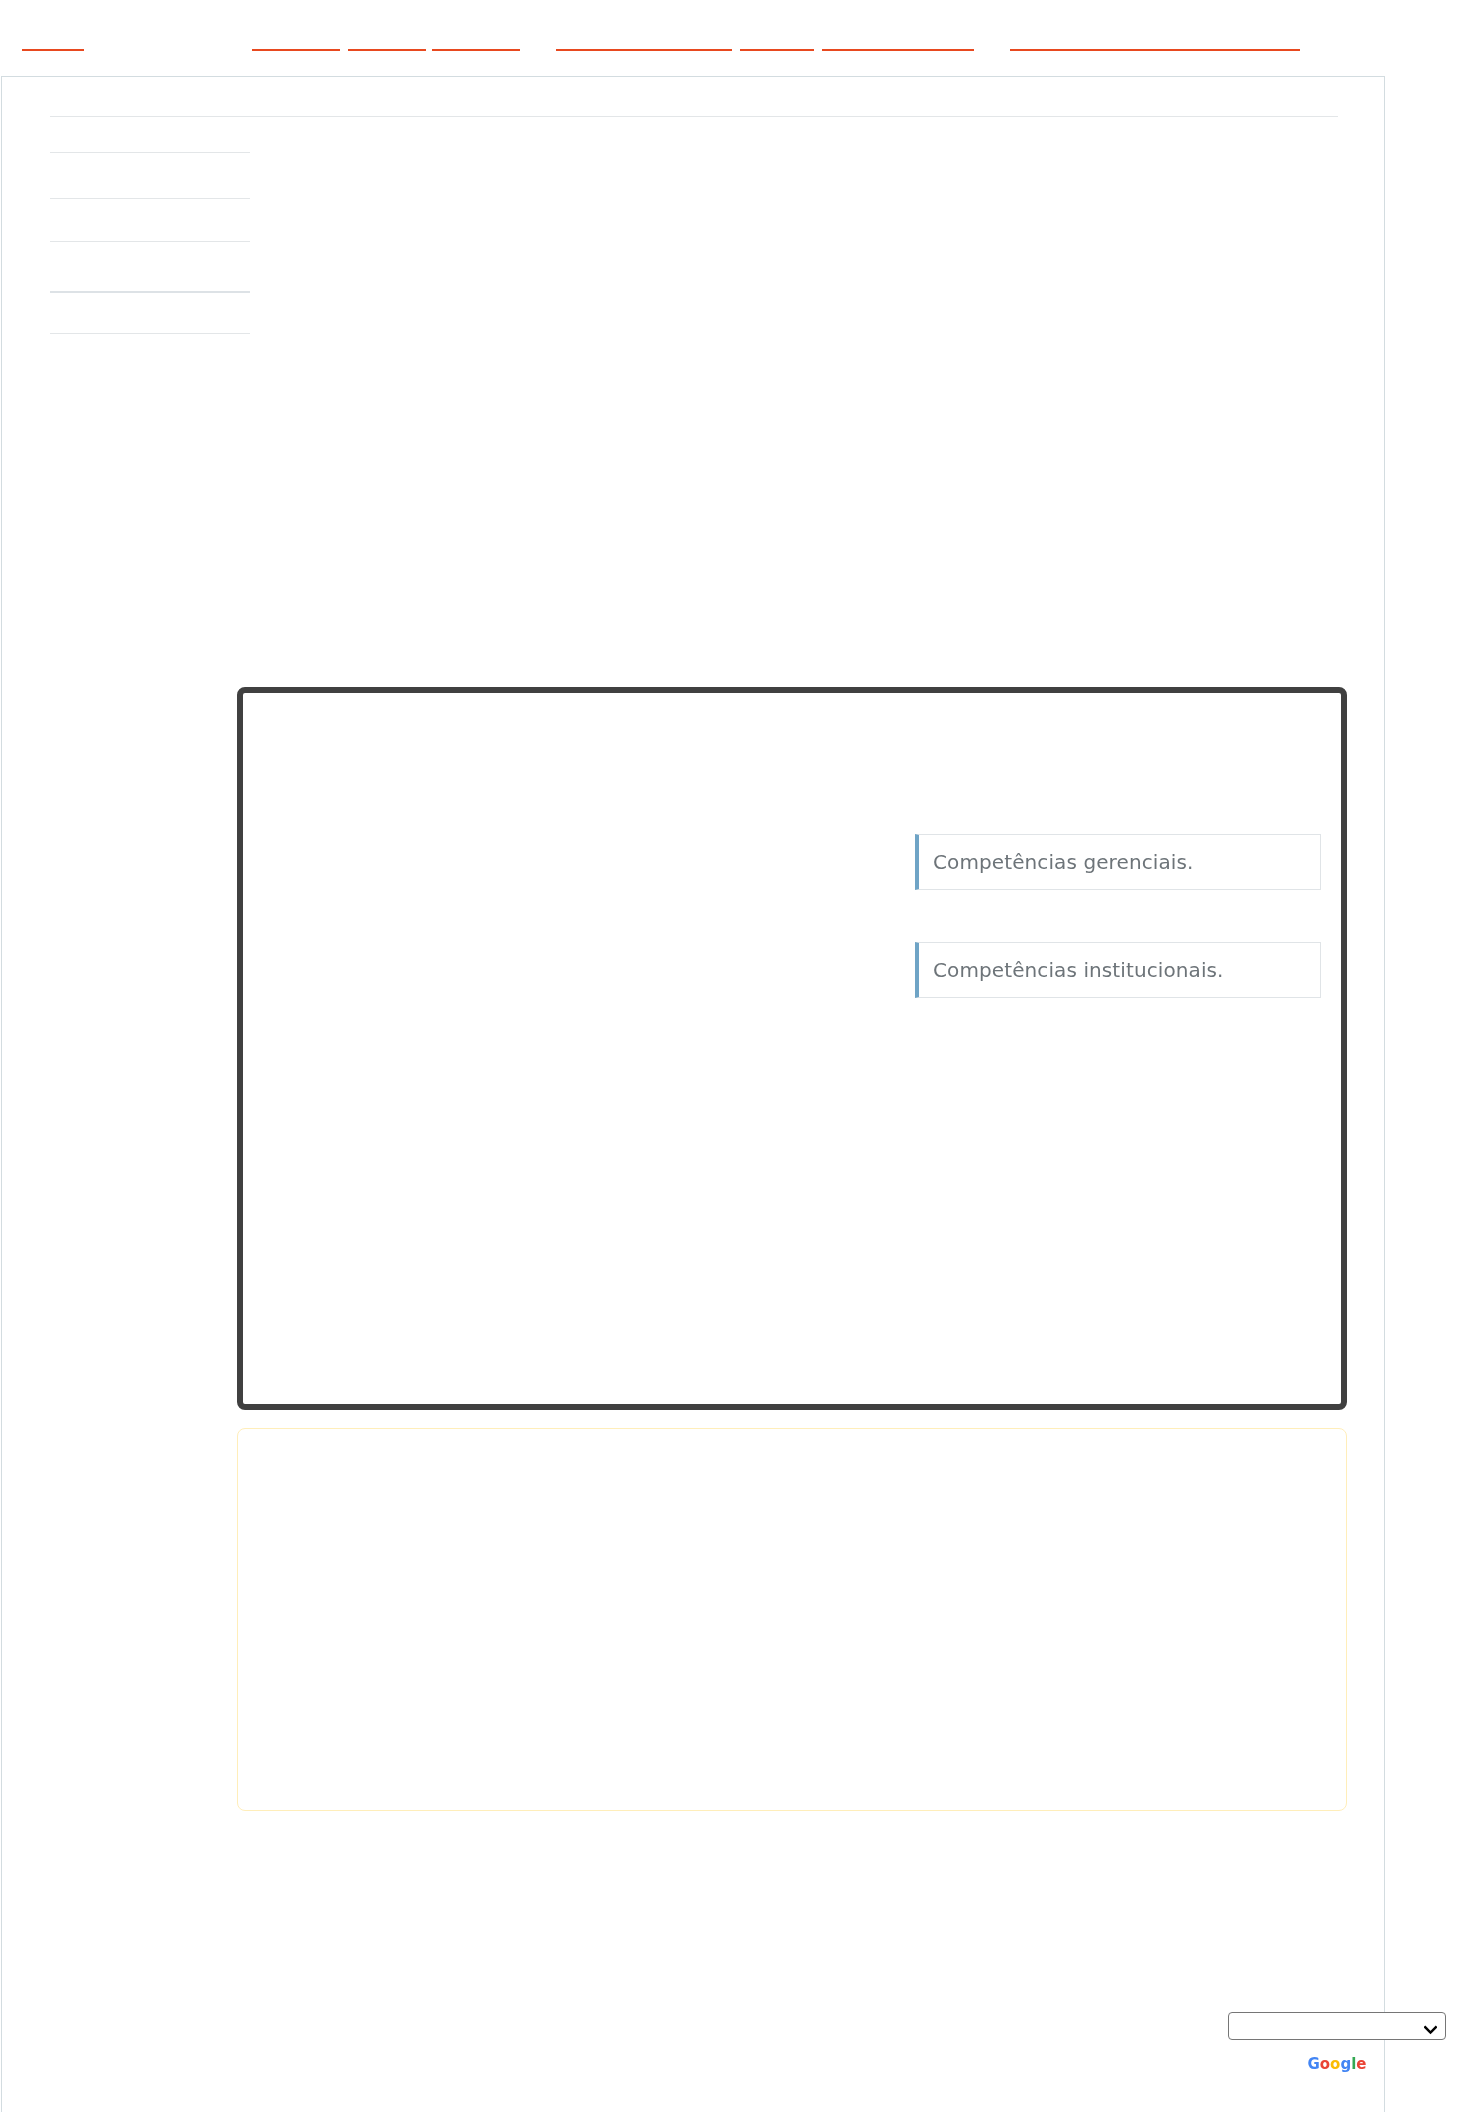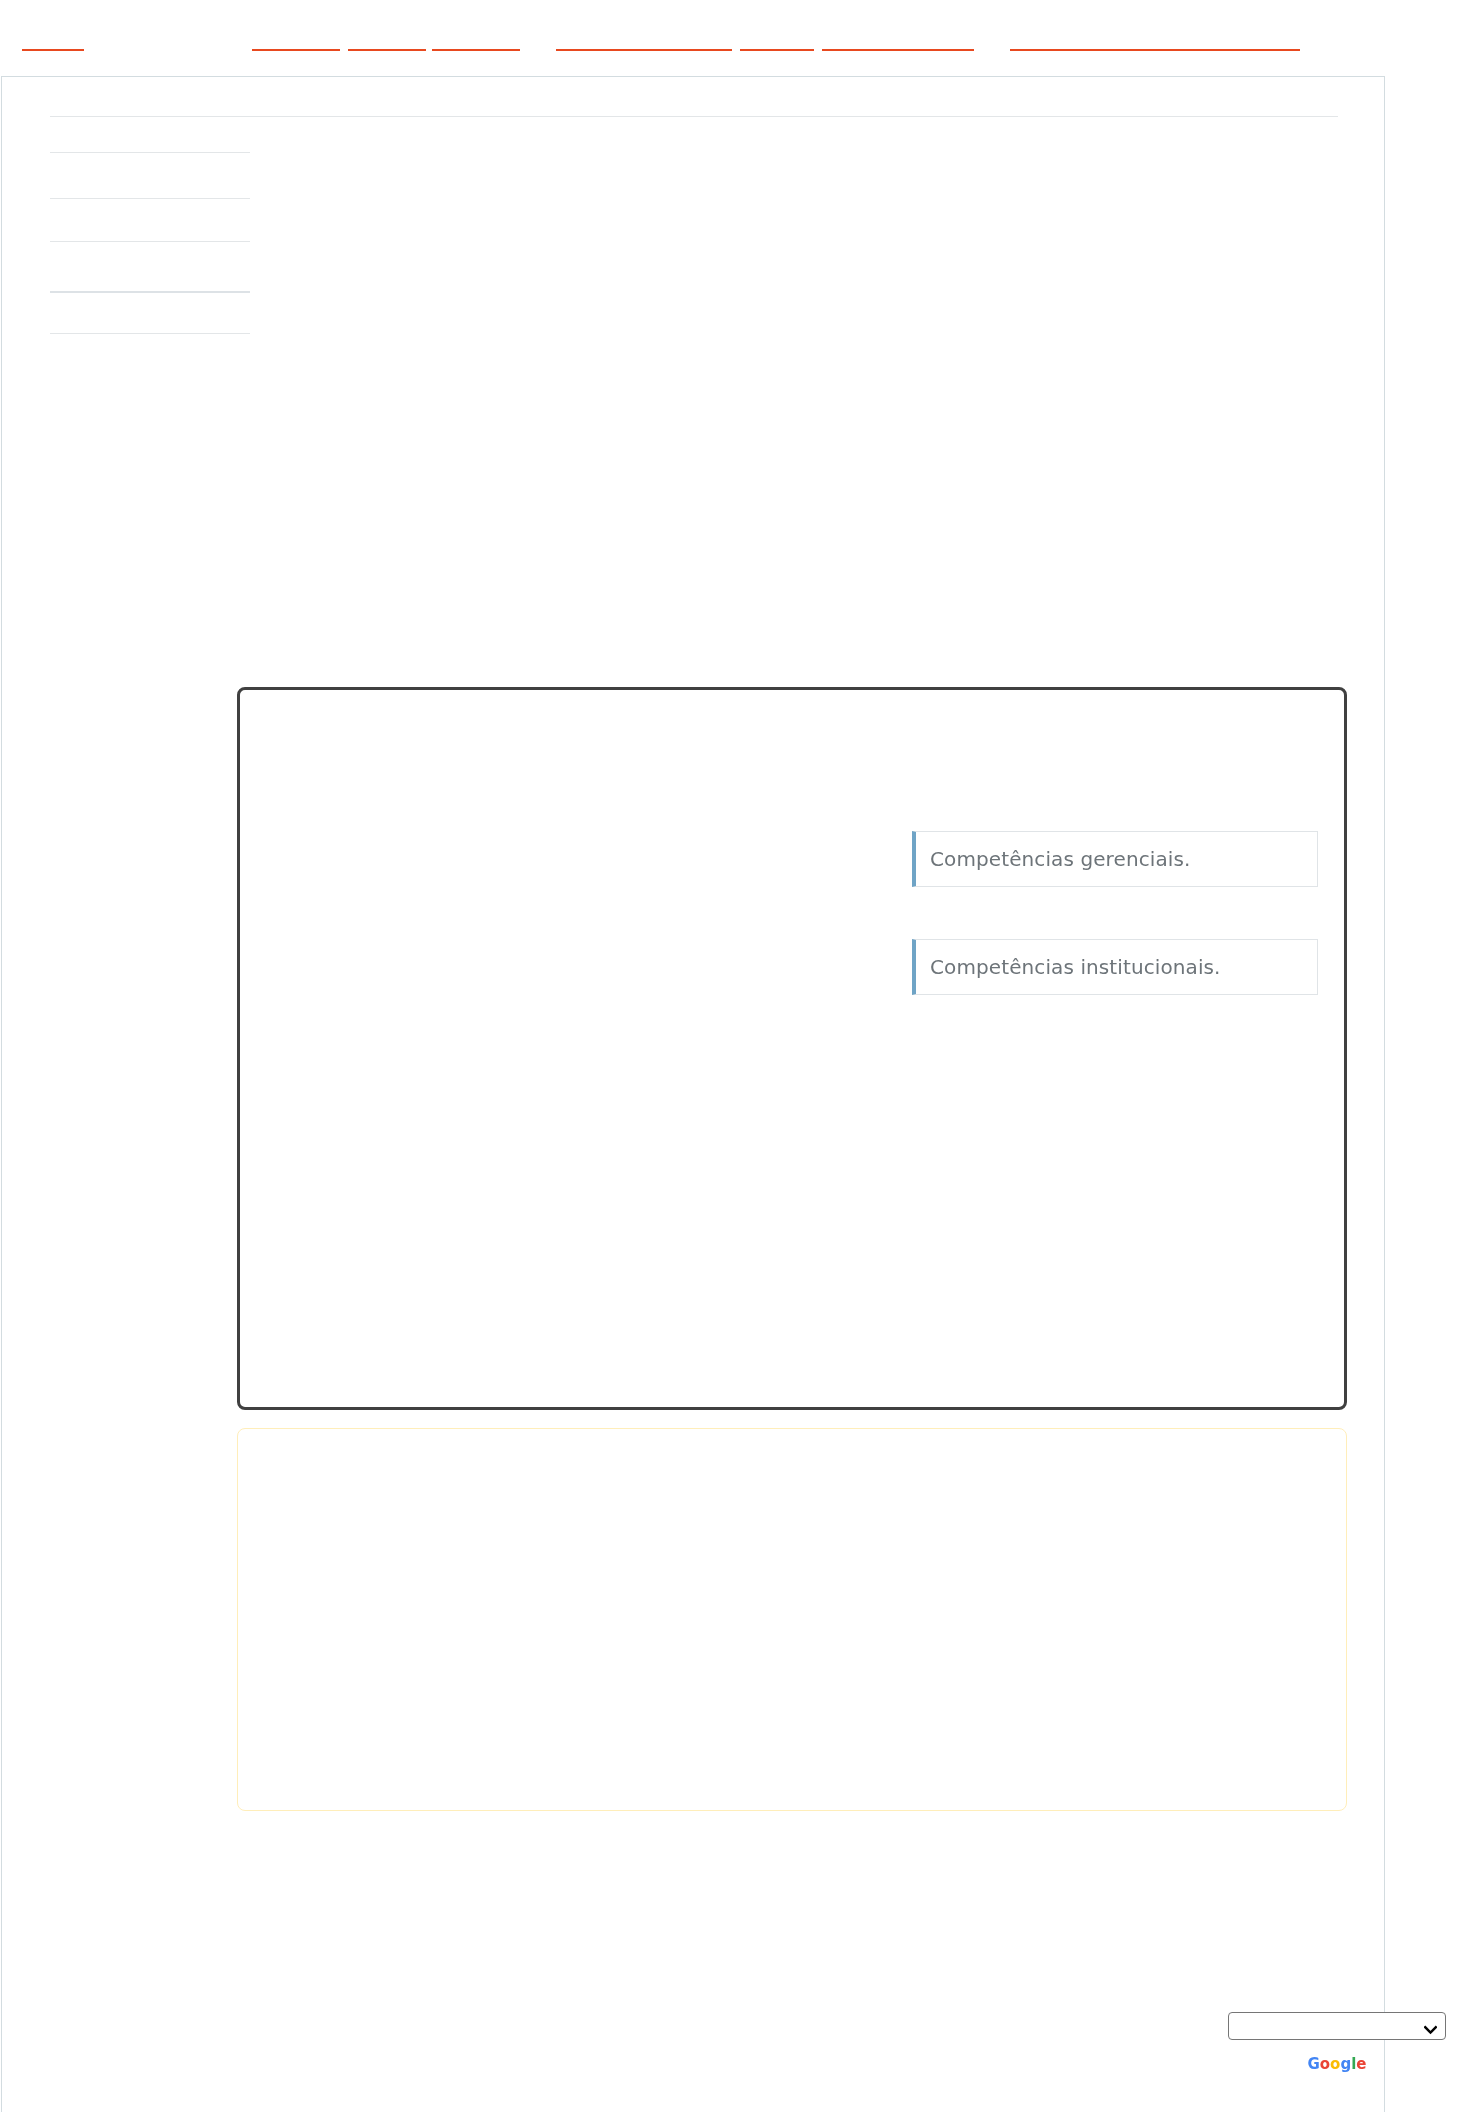--- a/index.html
+++ b/index.html
@@ -61,21 +61,21 @@
   .rule.short { left: 48px;  width: 200px;  }
   .rule.thick { border-top: 2px solid #dde2e6; }
 
   
   .question-card {
     position: absolute;
     left: 237px;
     top: 687px;
     width: 1110px;
     height: 723px;
-    border: 3px solid #404040;
+    border: 6px solid #404040;
     border-radius: 8px;
     background: #ffffff;
     box-sizing: border-box;
   }
   .question-stem {
     position: absolute;
     left: 28px;
     top: 24px;
     width: 1050px;
     font-size: 19px;

